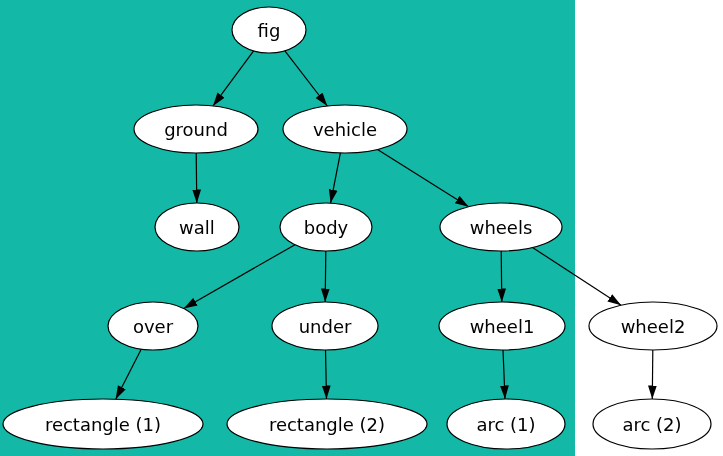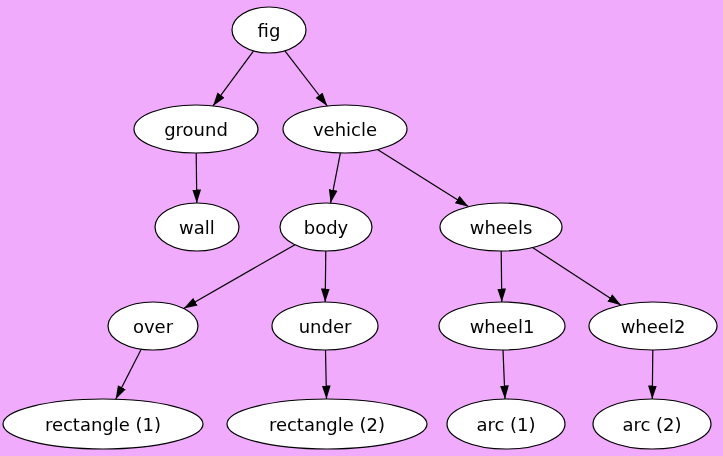--- a/index.html
+++ b/index.html
@@ -6,23 +6,23 @@
     margin: 0;
     padding: 0;
     background: #ffffff;
     width: 723px;
     height: 456px;
     overflow: hidden;
     font-family: "DejaVu Sans", "Liberation Sans", sans-serif;
   }
   .graph-figure {
     position: relative;
-    width: 723px;
+    width: 575px;
     height: 456px;
-    background: #f0abfc;
+    background: #14b8a6;
   }
   svg text {
     font-family: "DejaVu Sans", "Liberation Sans", sans-serif;
     font-size: 18px;
     fill: #000000;
   }
   svg ellipse {
     fill: #ffffff;
     stroke: #000000;
     stroke-width: 1.2px;

